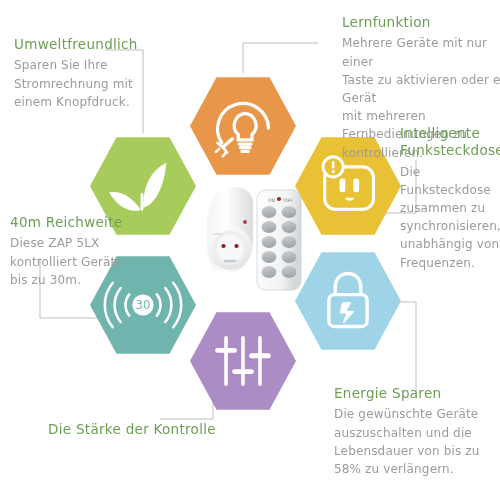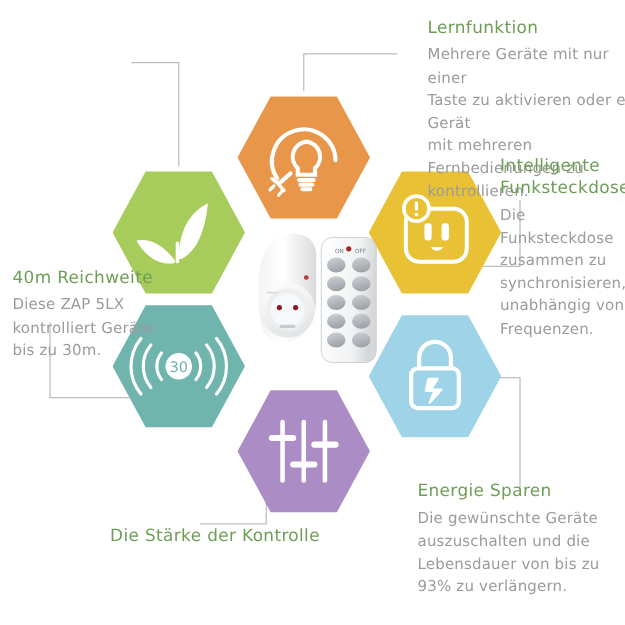--- a/index.html
+++ b/index.html
@@ -64,21 +64,21 @@
     margin: 0;
     letter-spacing: 0.15px;
     white-space: pre-line;
   }
 
   .b-umwelt   { left: 14px;  top: 36px;  width: 145px; }
   .b-lern     { left: 322px; top: 14px;  width: 172px; margin-left: 20px; }
   .b-intell   { left: 400px; top: 85px;  width: 100px; margin-top: 40px; }
   .b-reich    { left: 10px;  top: 214px; width: 130px; }
   .b-energie  { left: 334px; top: 385px; width: 160px; }
-  .b-staerke  { left: 72px;  top: 421px; width: 200px; text-align: center; }
+  .b-staerke  { left: 48px;  top: 421px; width: 200px; }
   .b-staerke .title { font-size: 13.5px; }
 </style>
 </head>
 <body>
 
 <div id="infographic">
 
   <svg class="connector-layer" viewBox="0 0 500 500" xmlns="http://www.w3.org/2000/svg">
     <g stroke="#bdbdbd" stroke-width="1" fill="none">
 
@@ -129,21 +129,21 @@
         <rect x="42" y="43" width="5.5" height="13" rx="2.2" fill="#ffffff"></rect>
         <rect x="55" y="43" width="5.5" height="13" rx="2.2" fill="#ffffff"></rect>
         <path d="M47 61 A5 5 0 0 0 56 61 Z" fill="#ffffff"></path>
         <circle cx="36" cy="32" r="9.5" fill="#e8c135" stroke="#ffffff" stroke-width="2.8"></circle>
         <rect x="34.8" y="26.5" width="2.4" height="7" rx="1.2" fill="#ffffff"></rect>
         <circle cx="36" cy="36.5" r="1.5" fill="#ffffff"></circle>
       </g>
     </svg>
   </div>
 
-  <div class="hex" style="left:90px; top:240px;text-align:center;">
+  <div class="hex" style="left:90px; top:252px;text-align:center;">
     <svg viewBox="0 0 100 100" xmlns="http://www.w3.org/2000/svg">
       <polygon points="25,4 75,4 100,50 75,96 25,96 0,50" fill="#6fb5ae"></polygon>
       <g fill="none" stroke="#ffffff" stroke-width="2.4" stroke-linecap="round">
         <path d="M37 40 A16 16 0 0 0 37 60"></path>
         <path d="M29 34 A25 25 0 0 0 29 66"></path>
         <path d="M21.5 29 A33 33 0 0 0 21.5 71"></path>
         <path d="M63 40 A16 16 0 0 1 63 60"></path>
         <path d="M71 34 A25 25 0 0 1 71 66"></path>
         <path d="M78.5 29 A33 33 0 0 1 78.5 71"></path>
       </g>
@@ -226,20 +226,26 @@
           <ellipse cx="106" cy="66" rx="7.4" ry="6" fill="url(#btnGrad)"></ellipse>
           <ellipse cx="86" cy="81" rx="7.4" ry="6" fill="url(#btnGrad)"></ellipse>
           <ellipse cx="106" cy="81" rx="7.4" ry="6" fill="url(#btnGrad)"></ellipse>
           <ellipse cx="86" cy="96" rx="7.4" ry="6" fill="url(#btnGrad)"></ellipse>
           <ellipse cx="106" cy="96" rx="7.4" ry="6" fill="url(#btnGrad)"></ellipse>
         </g>
       </g>
     </svg>
   </div>
 
+  <div class="block b-umwelt">
+    <h3 class="title">Umweltfreundlich</h3>
+    <p class="body">Sparen Sie Ihre
+Stromrechnung mit
+einem Knopfdruck.</p>
+  </div>
 
   <div class="block b-lern">
     <h3 class="title">Lernfunktion</h3>
     <p class="body">Mehrere Geräte mit nur einer
 Taste zu aktivieren oder ein Gerät
 mit mehreren Fernbedienungen zu
 kontrollieren.</p>
   </div>
 
   <div class="block b-intell">
@@ -261,16 +267,16 @@
 
   <div class="block b-staerke">
     <h3 class="title">Die Stärke der Kontrolle</h3>
   </div>
 
   <div class="block b-energie">
     <h3 class="title">Energie Sparen</h3>
     <p class="body">Die gewünschte Geräte
 auszuschalten und die
 Lebensdauer von bis zu
-93% zu verlängern.</p>
+58% zu verlängern.</p>
   </div>
 
 </div>
 
 </body></html>

